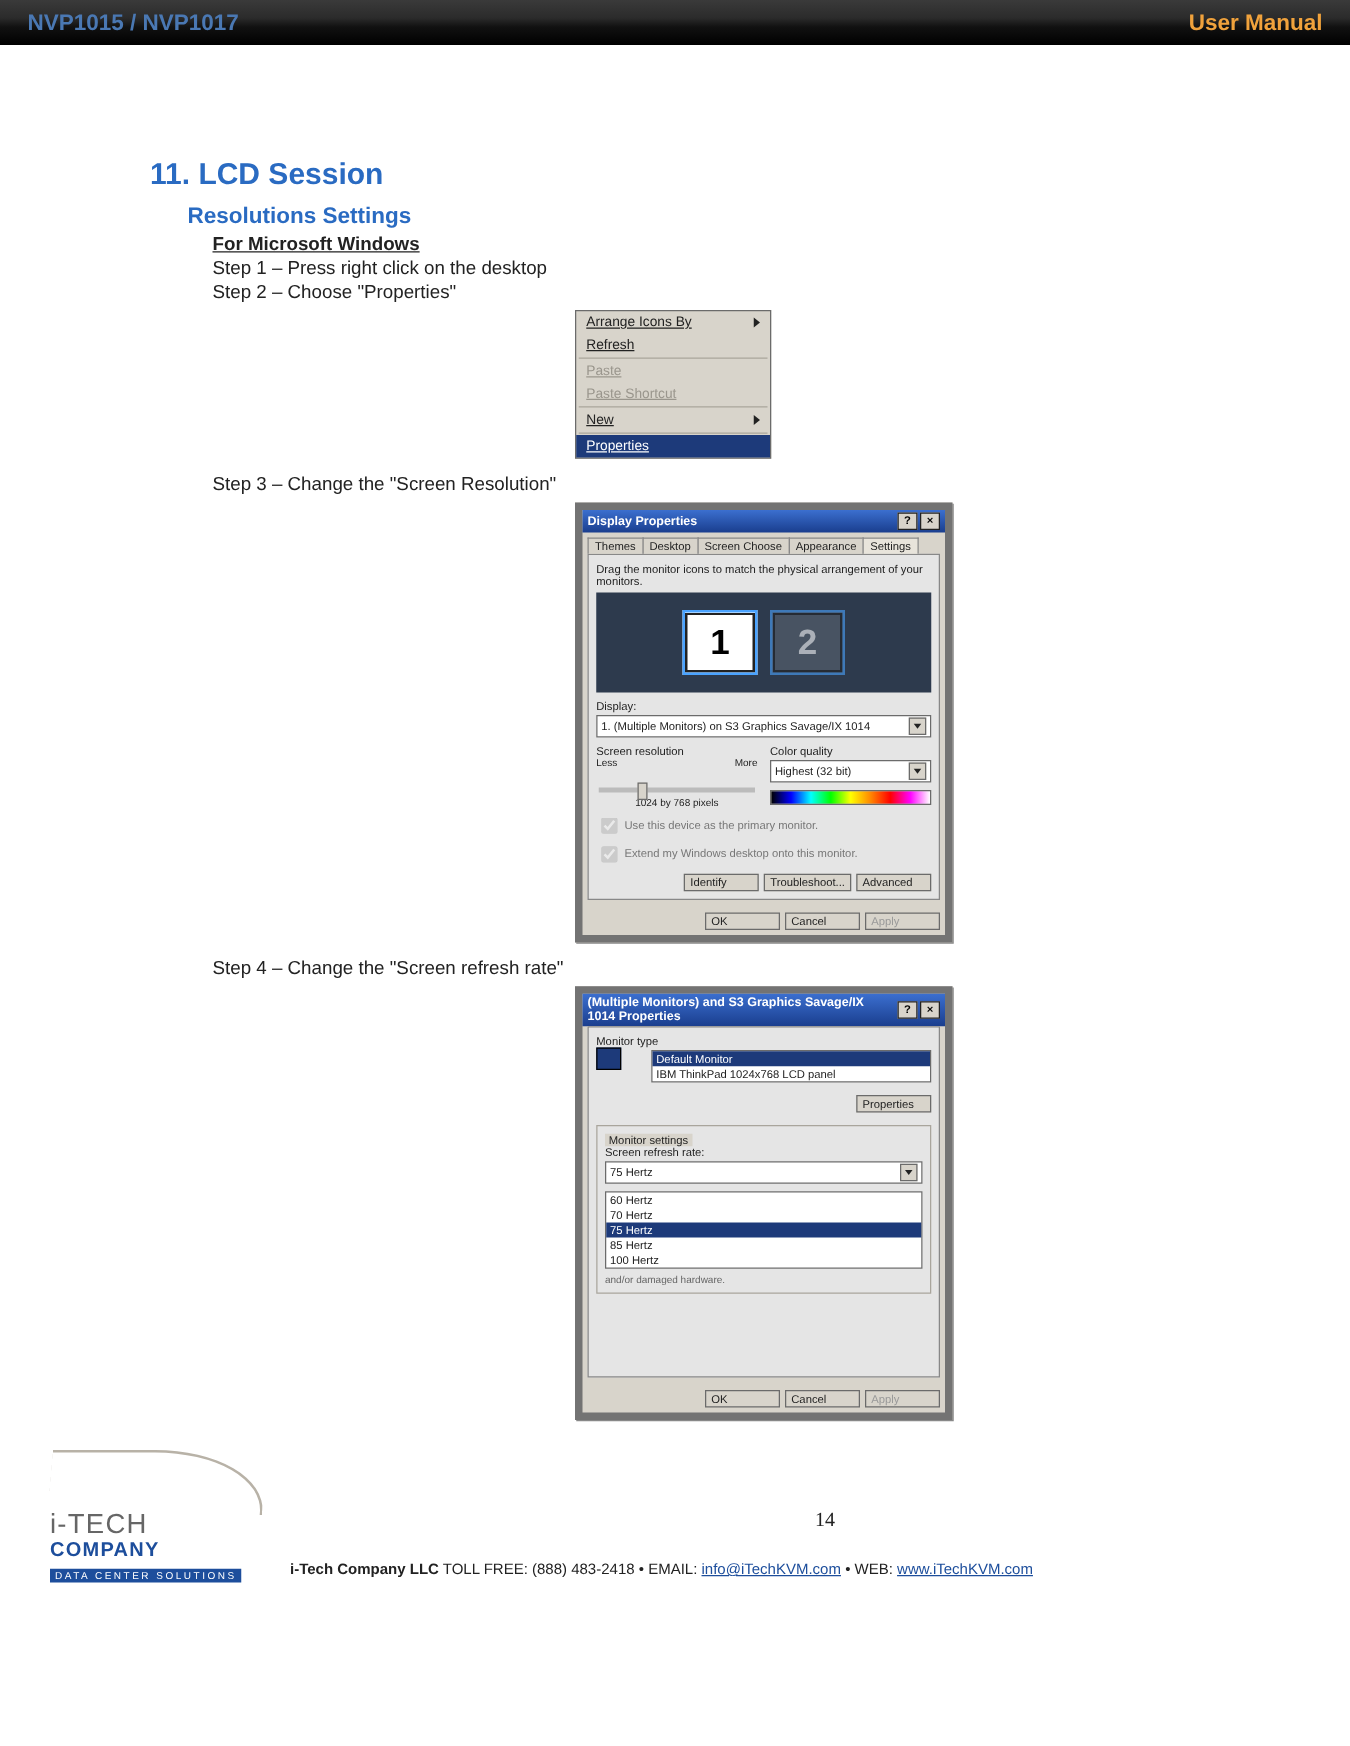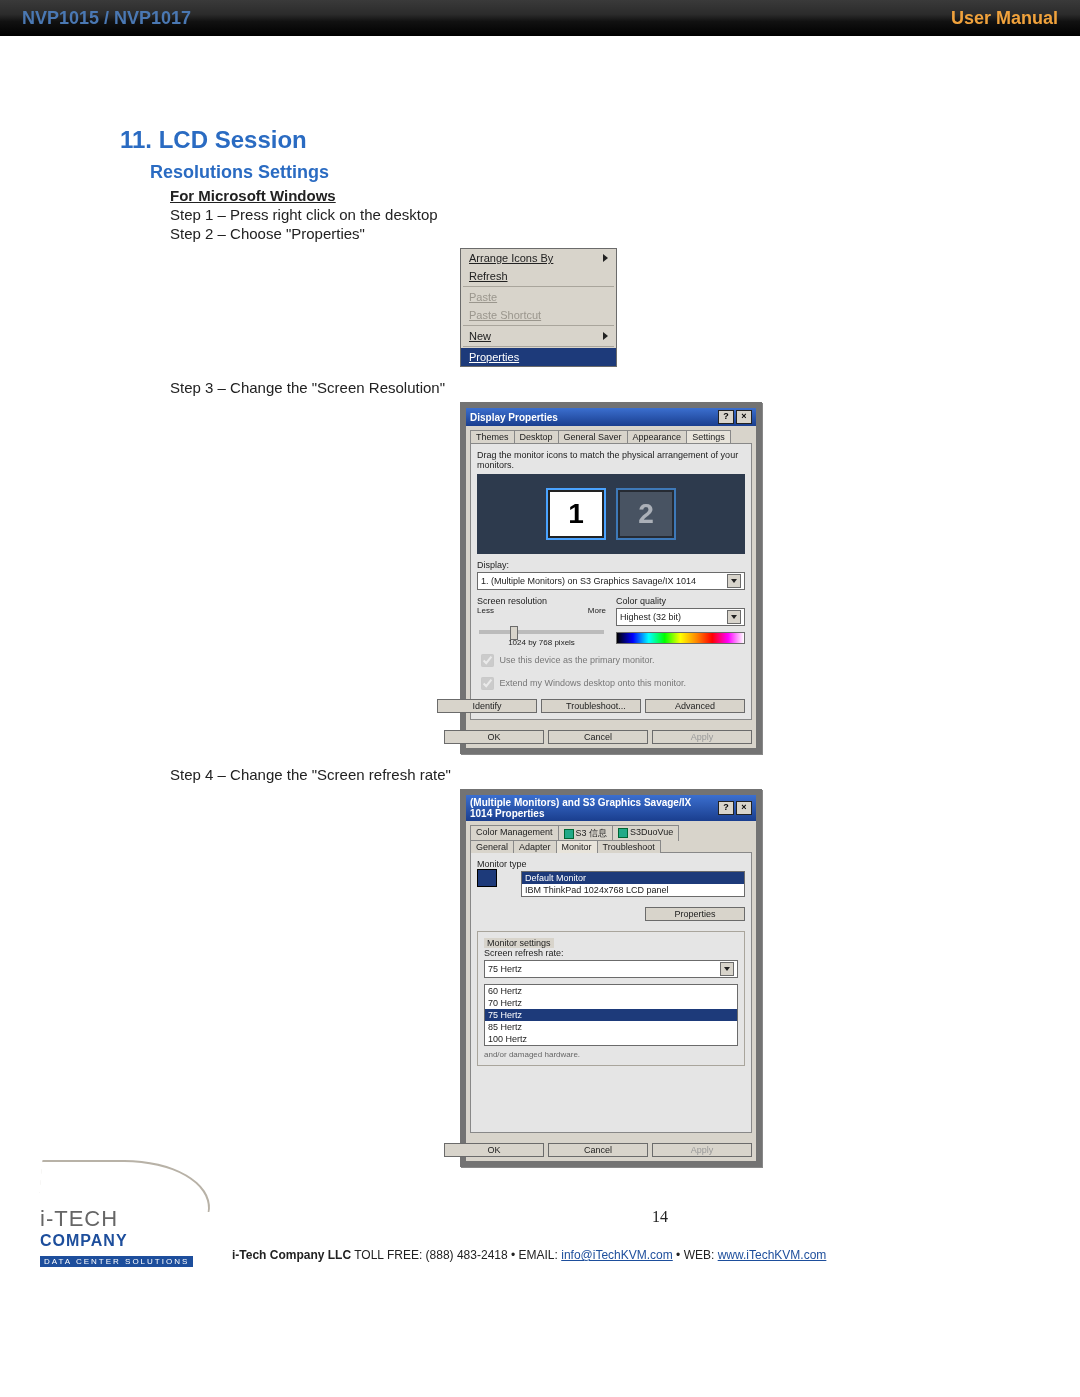--- a/index.html
+++ b/index.html
@@ -191,24 +191,24 @@
     background: linear-gradient(90deg,#000,#00f,#0ff,#0f0,#ff0,#f80,#f00,#f0f,#fff);
     border: 1px solid #6b6b6b;
   }
   .chk { font-size: 9px; color: #777; margin-top: 4px; }
   .chk input { vertical-align: middle; }
   .btnrow { display: flex; justify-content: flex-end; gap: 4px; margin-top: 6px; }
   .btnrow.group3 { justify-content: flex-end; }
   .wbtn {
     border: 1px solid #6b6b6b;
     background: #d8d4cb;
-    padding: 1px 24px;
+    padding: 1px 4px;
     font-size: 9px;
     min-width: 50px;
-    text-align: center;
+    text-align: left;
   }
   .wbtn.dim { color: #999; }
   
   .tabs.two-rows { flex-wrap: wrap; padding-bottom: 0; }
   .tabs.two-rows .tab { margin-bottom: -1px; }
   .tab .sq { display: inline-block; width: 8px; height: 8px; background: #2a8; border: 1px solid #063; margin-right: 2px; vertical-align: middle; }
   .mon-icon {
     width: 18px; height: 16px;
     background: #1d3a7a;
     display: inline-block;
@@ -330,21 +330,21 @@
     <div class="titlebar">
       <span>Display Properties</span>
       <span class="btns">
         <span class="tbtn">?</span>
         <span class="tbtn">×</span>
       </span>
     </div>
     <div class="tabs">
       <div class="tab">Themes</div>
       <div class="tab">Desktop</div>
-      <div class="tab">General Saver</div>
+      <div class="tab">Screen Choose</div>
       <div class="tab">Appearance</div>
       <div class="tab active">Settings</div>
     </div>
     <div class="pane">
       <div class="hint">Drag the monitor icons to match the physical arrangement of your monitors.</div>
       <div class="monitors">
         <div class="mon primary">1</div>
         <div class="mon secondary">2</div>
       </div>
       <div class="field-label">Display:</div>
@@ -395,30 +395,20 @@
   <div class="step">Step 4 – Change the "Screen refresh rate"</div>
 
   <div class="win">
     <div class="titlebar">
       <span>(Multiple Monitors) and S3 Graphics Savage/IX 1014 Properties</span>
       <span class="btns">
         <span class="tbtn">?</span>
         <span class="tbtn">×</span>
       </span>
     </div>
-    <div class="tabs two-rows">
-      <div class="tab">Color Management</div>
-      <div class="tab"><span class="sq"></span><span>S3 信息</span></div>
-      <div class="tab"><span class="sq"></span><span>S3DuoVue</span></div>
-      <div style="flex-basis:100%;height:0;"></div>
-      <div class="tab">General</div>
-      <div class="tab">Adapter</div>
-      <div class="tab active">Monitor</div>
-      <div class="tab">Troubleshoot</div>
-    </div>
     <div class="pane">
       <div class="field-label">Monitor type</div>
       <div style="display:flex;align-items:flex-start;gap:20px;">
         <span class="mon-icon"></span>
         <div class="listbox" style="flex:1;">
           <div class="li sel">Default Monitor</div>
           <div class="li">IBM ThinkPad 1024x768 LCD panel</div>
         </div>
       </div>
       <div class="btnrow">

